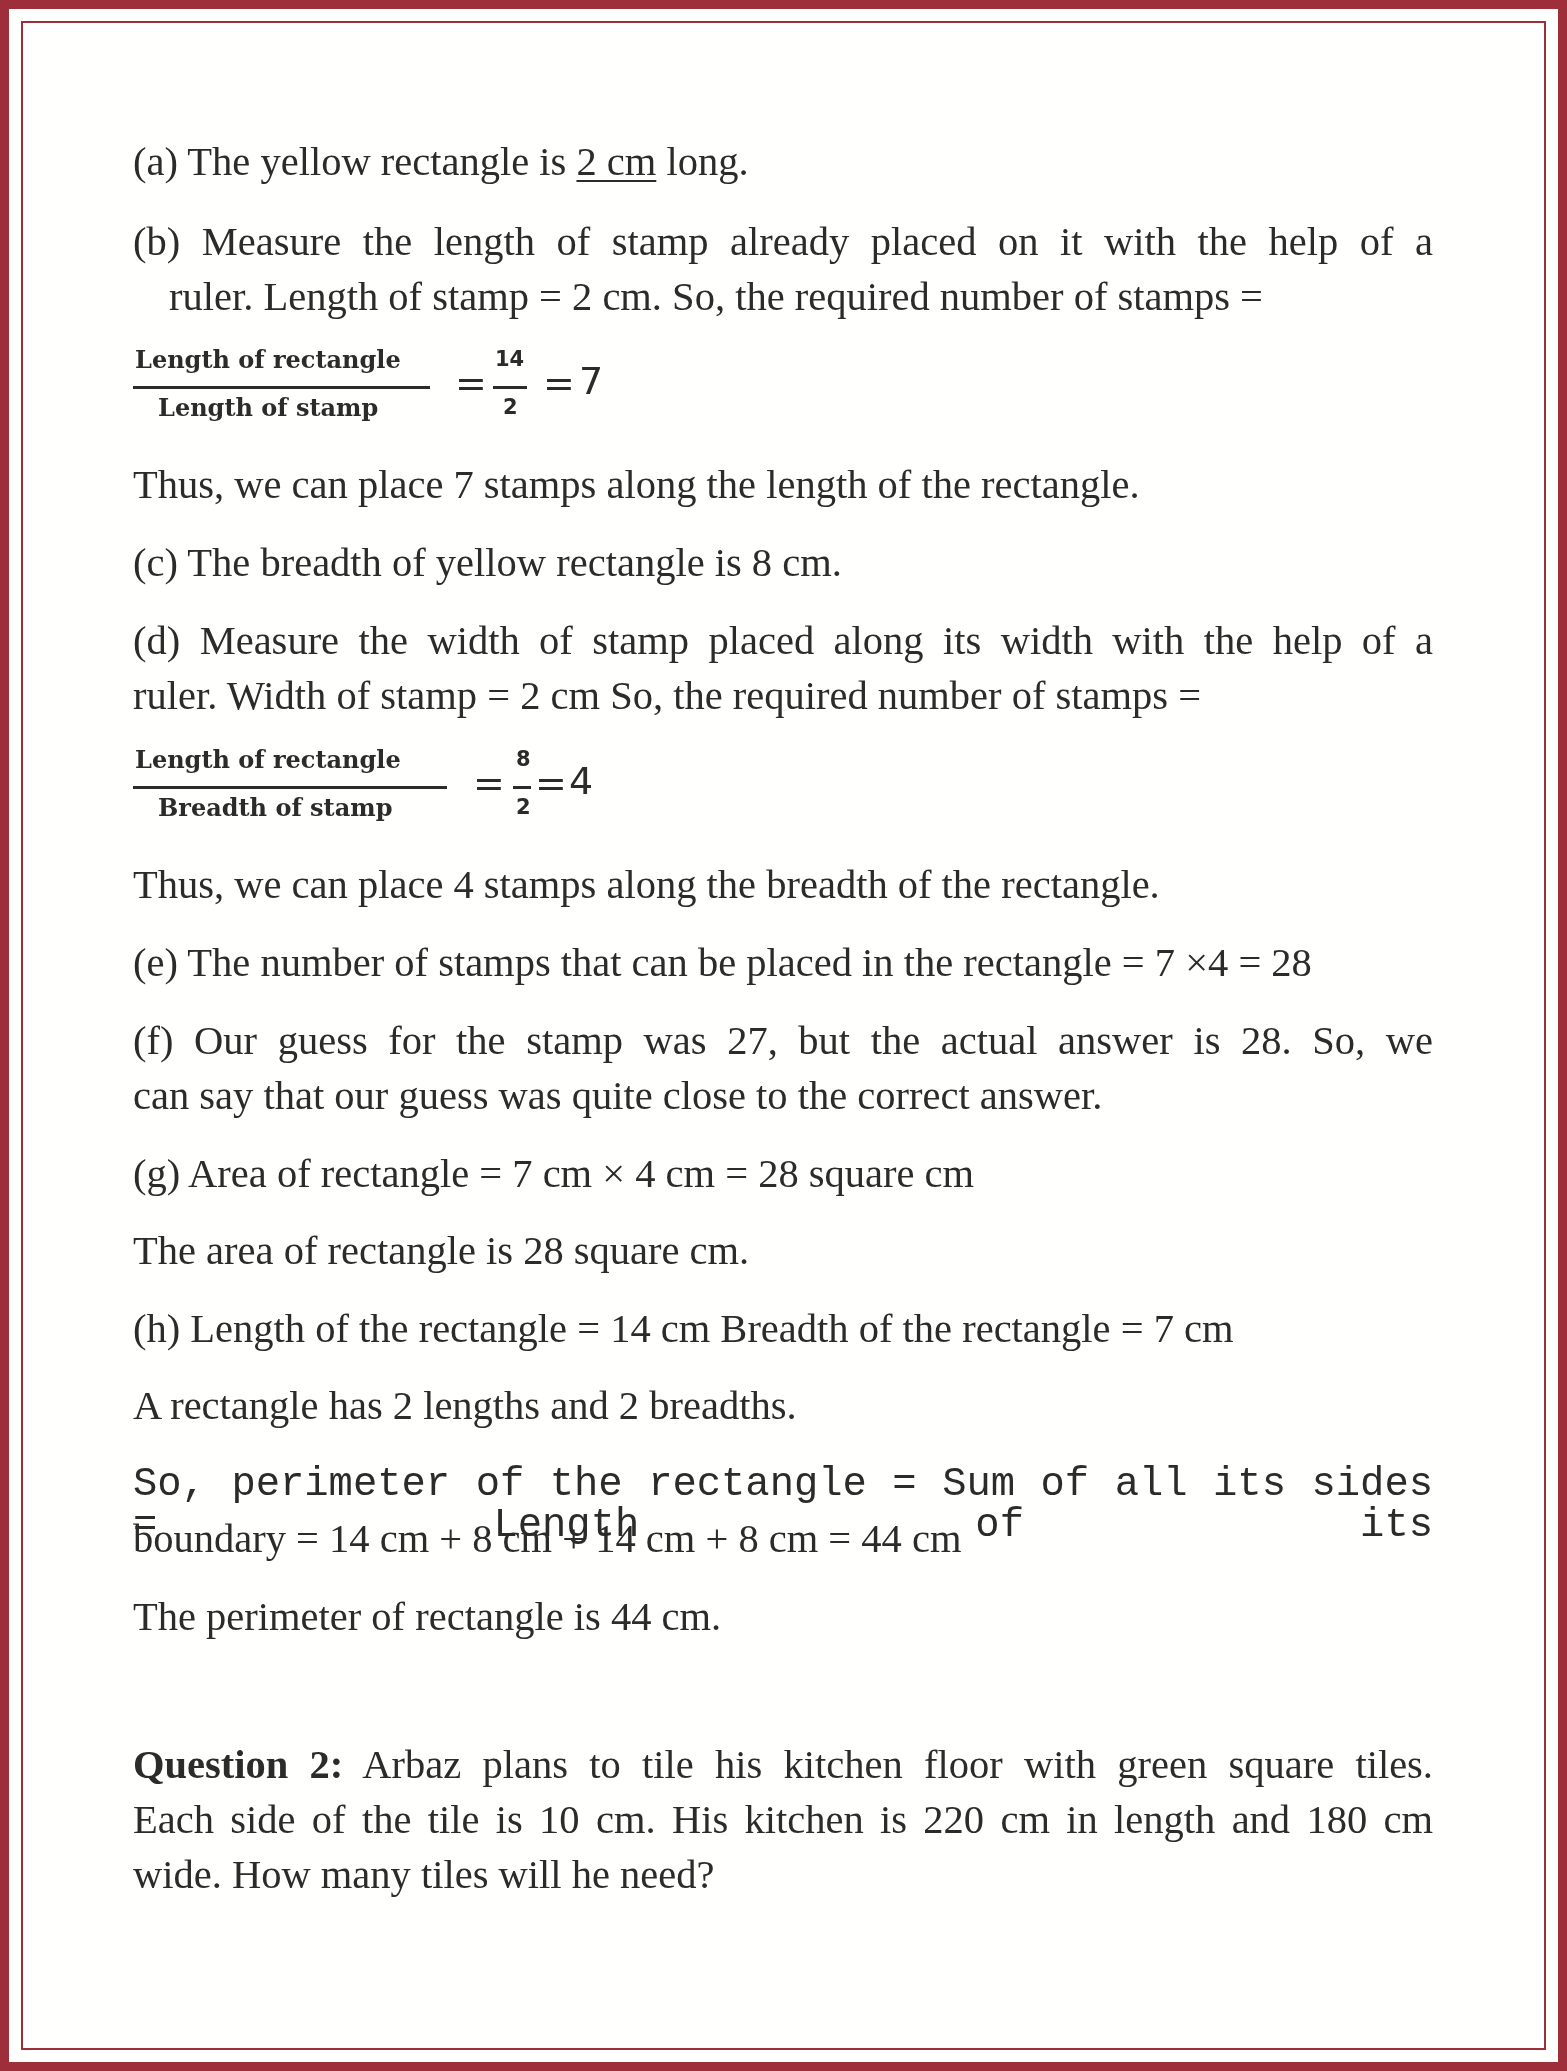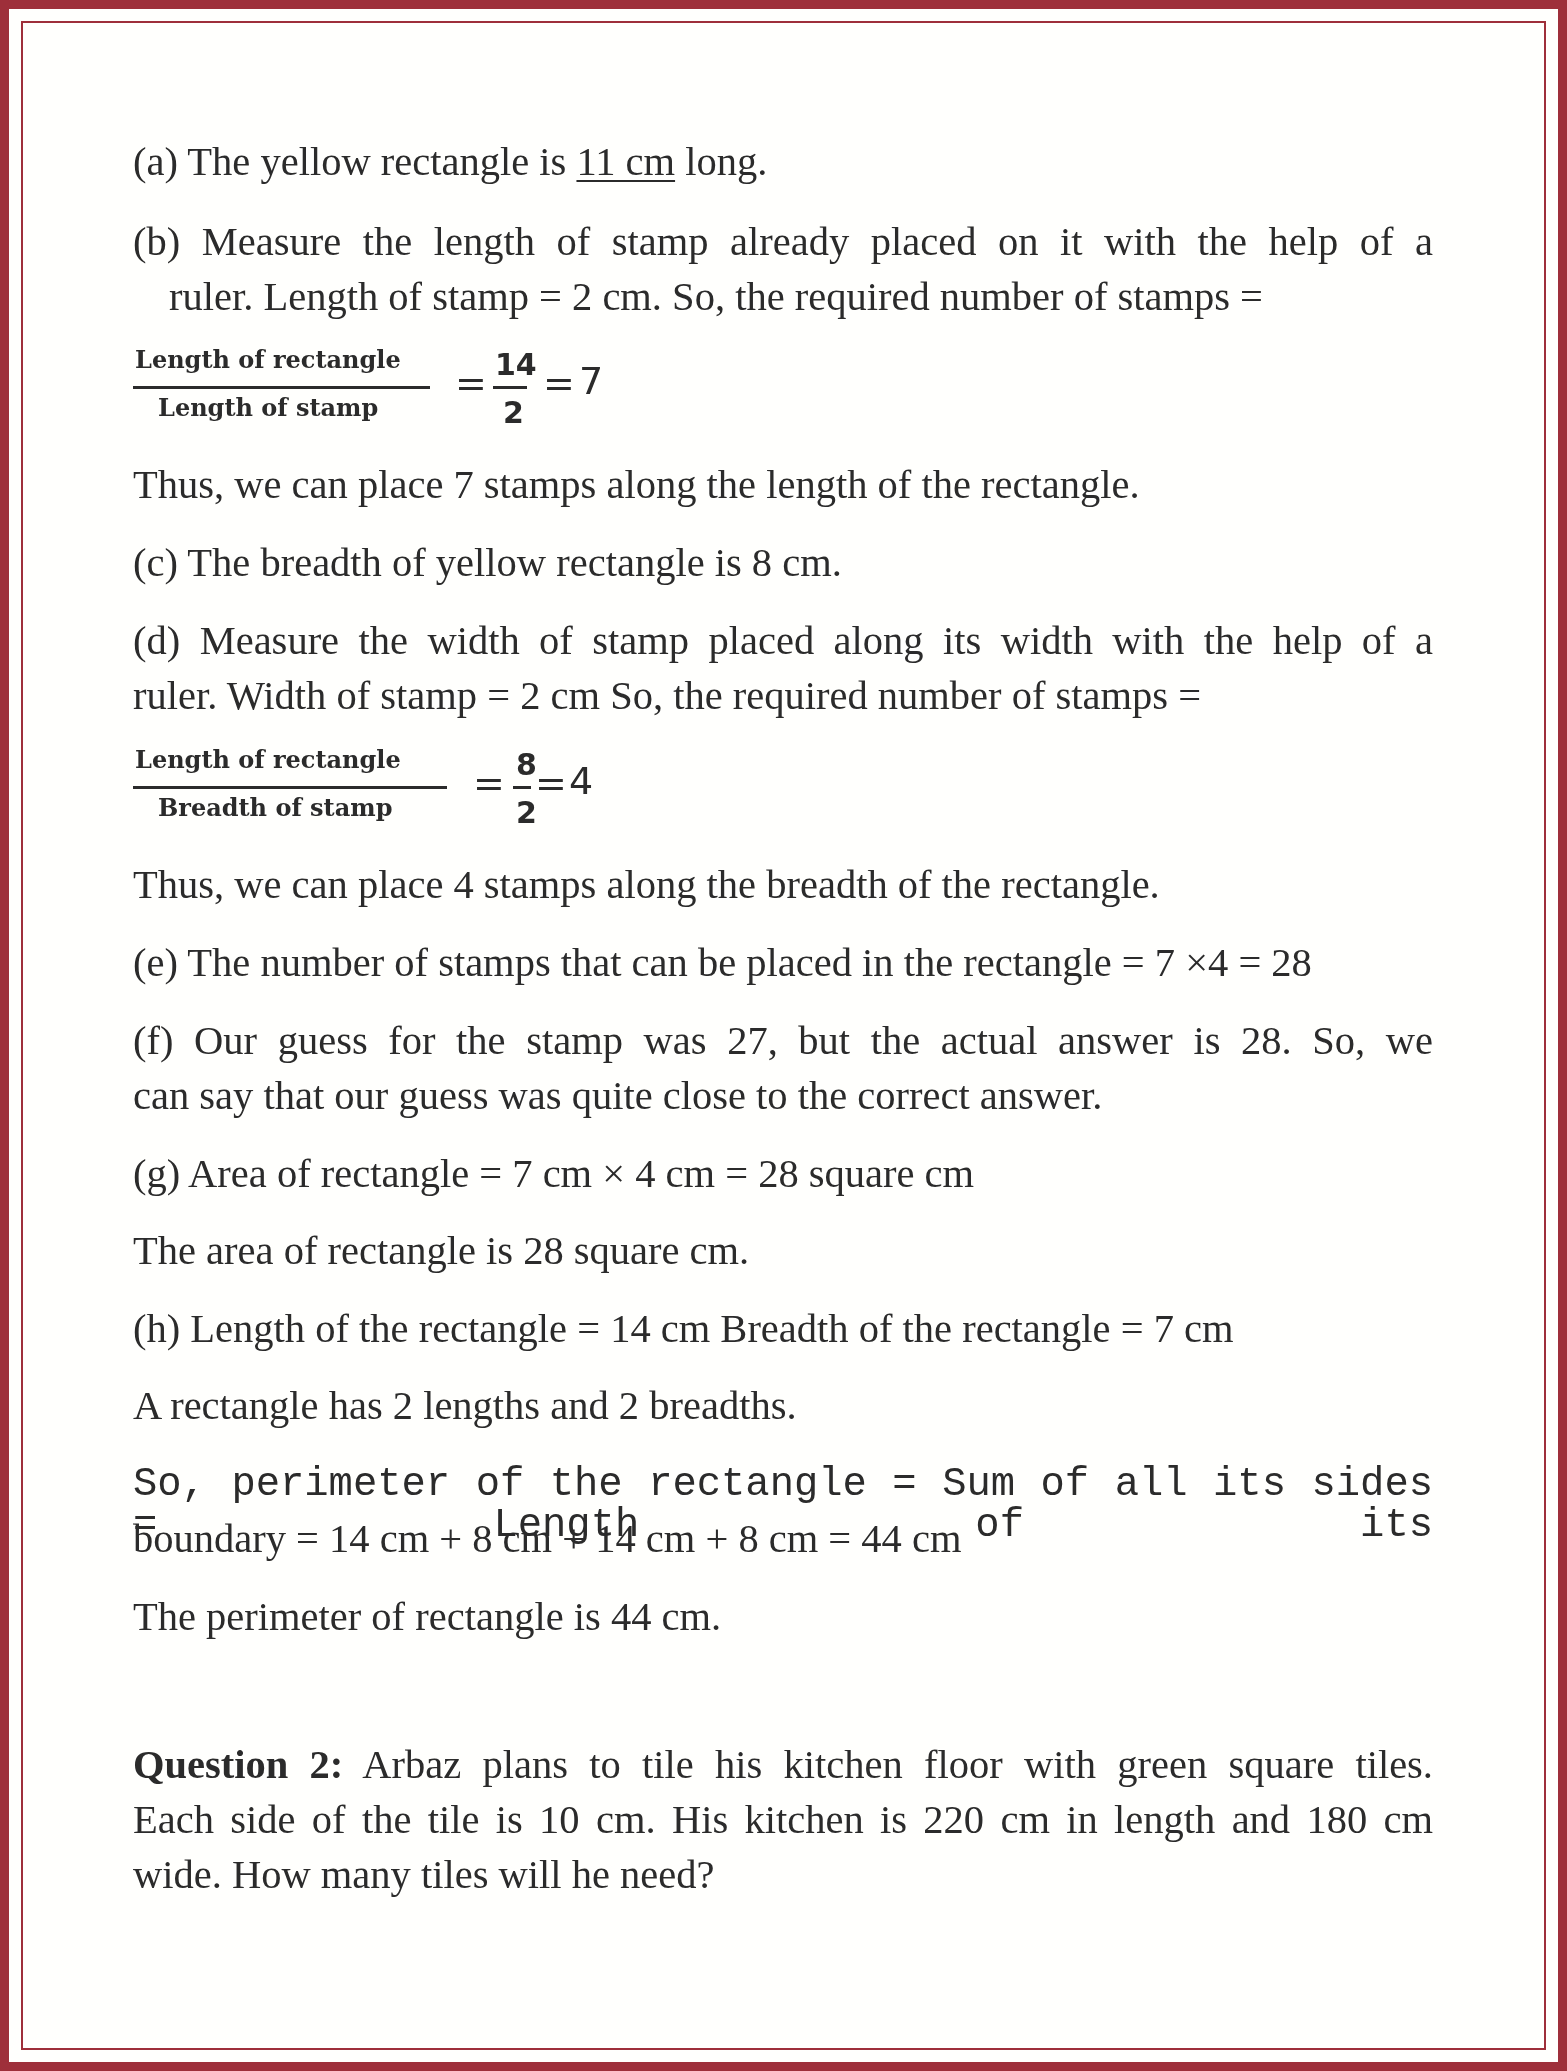--- a/index.html
+++ b/index.html
@@ -8,33 +8,33 @@
   .frame-inner { position:absolute; left:12px; top:12px; right:12px; bottom:12px; border:2px solid #9e2f3a; }
   .content { position:absolute; left:133px; top:0; width:1300px; font-family:"Liberation Serif", serif; font-size:40.5px; color:#2b2b2b; }
   .line { position:absolute; left:0; white-space:nowrap; line-height:1; }
   .just { width:1300px; text-align:justify; text-align-last:justify; white-space:normal; }
   .u { text-decoration:underline; text-underline-offset:5px; text-decoration-thickness:2px; }
   .b { font-weight:bold; }
   .frac { position:absolute; left:0; font-family:"DejaVu Serif", serif; color:#2b2b2b; }
   .frac .num, .frac .den { position:absolute; font-size:24px; font-weight:bold; white-space:nowrap; }
   .frac .bar { position:absolute; height:3px; background:#2b2b2b; }
   .frac .eq { position:absolute; font-family:"DejaVu Sans", sans-serif; font-size:38px; white-space:nowrap; }
-  .frac .sm { position:absolute; font-family:"DejaVu Sans", sans-serif; font-size:30px; font-weight:bold; white-space:nowrap; }
+  .frac .sm { position:absolute; font-family:"DejaVu Sans", sans-serif; font-size:21px; font-weight:bold; white-space:nowrap; }
 </style>
 </head>
 <body>
 
 <div class="frame-outer">
   <div class="frame-inner"></div>
 </div>
 
 <div class="content">
 
   <div class="line" style="top:142px;">
-    <span>(a) The yellow rectangle is </span><span class="u">11 cm</span><span> long.</span>
+    <span>(a) The yellow rectangle is </span><span class="u">2 cm</span><span> long.</span>
   </div>
 
   <div class="line just" style="top:222px;">(b) Measure the length of stamp already placed on it with the help of a</div>
   <div class="line" style="top:277px;margin-left:36px;">ruler. Length of stamp = 2 cm. So, the required number of stamps =</div>
 
   <div class="frac" style="top:345px;">
     <span class="num" style="left:2px; top:0;">Length of rectangle</span>
     <div class="bar" style="left:0; top:41px; width:297px;"></div>
     <span class="den" style="left:25px; top:48px;">Length of stamp</span>
     <span class="eq" style="left:322px; top:16px;">=</span>

